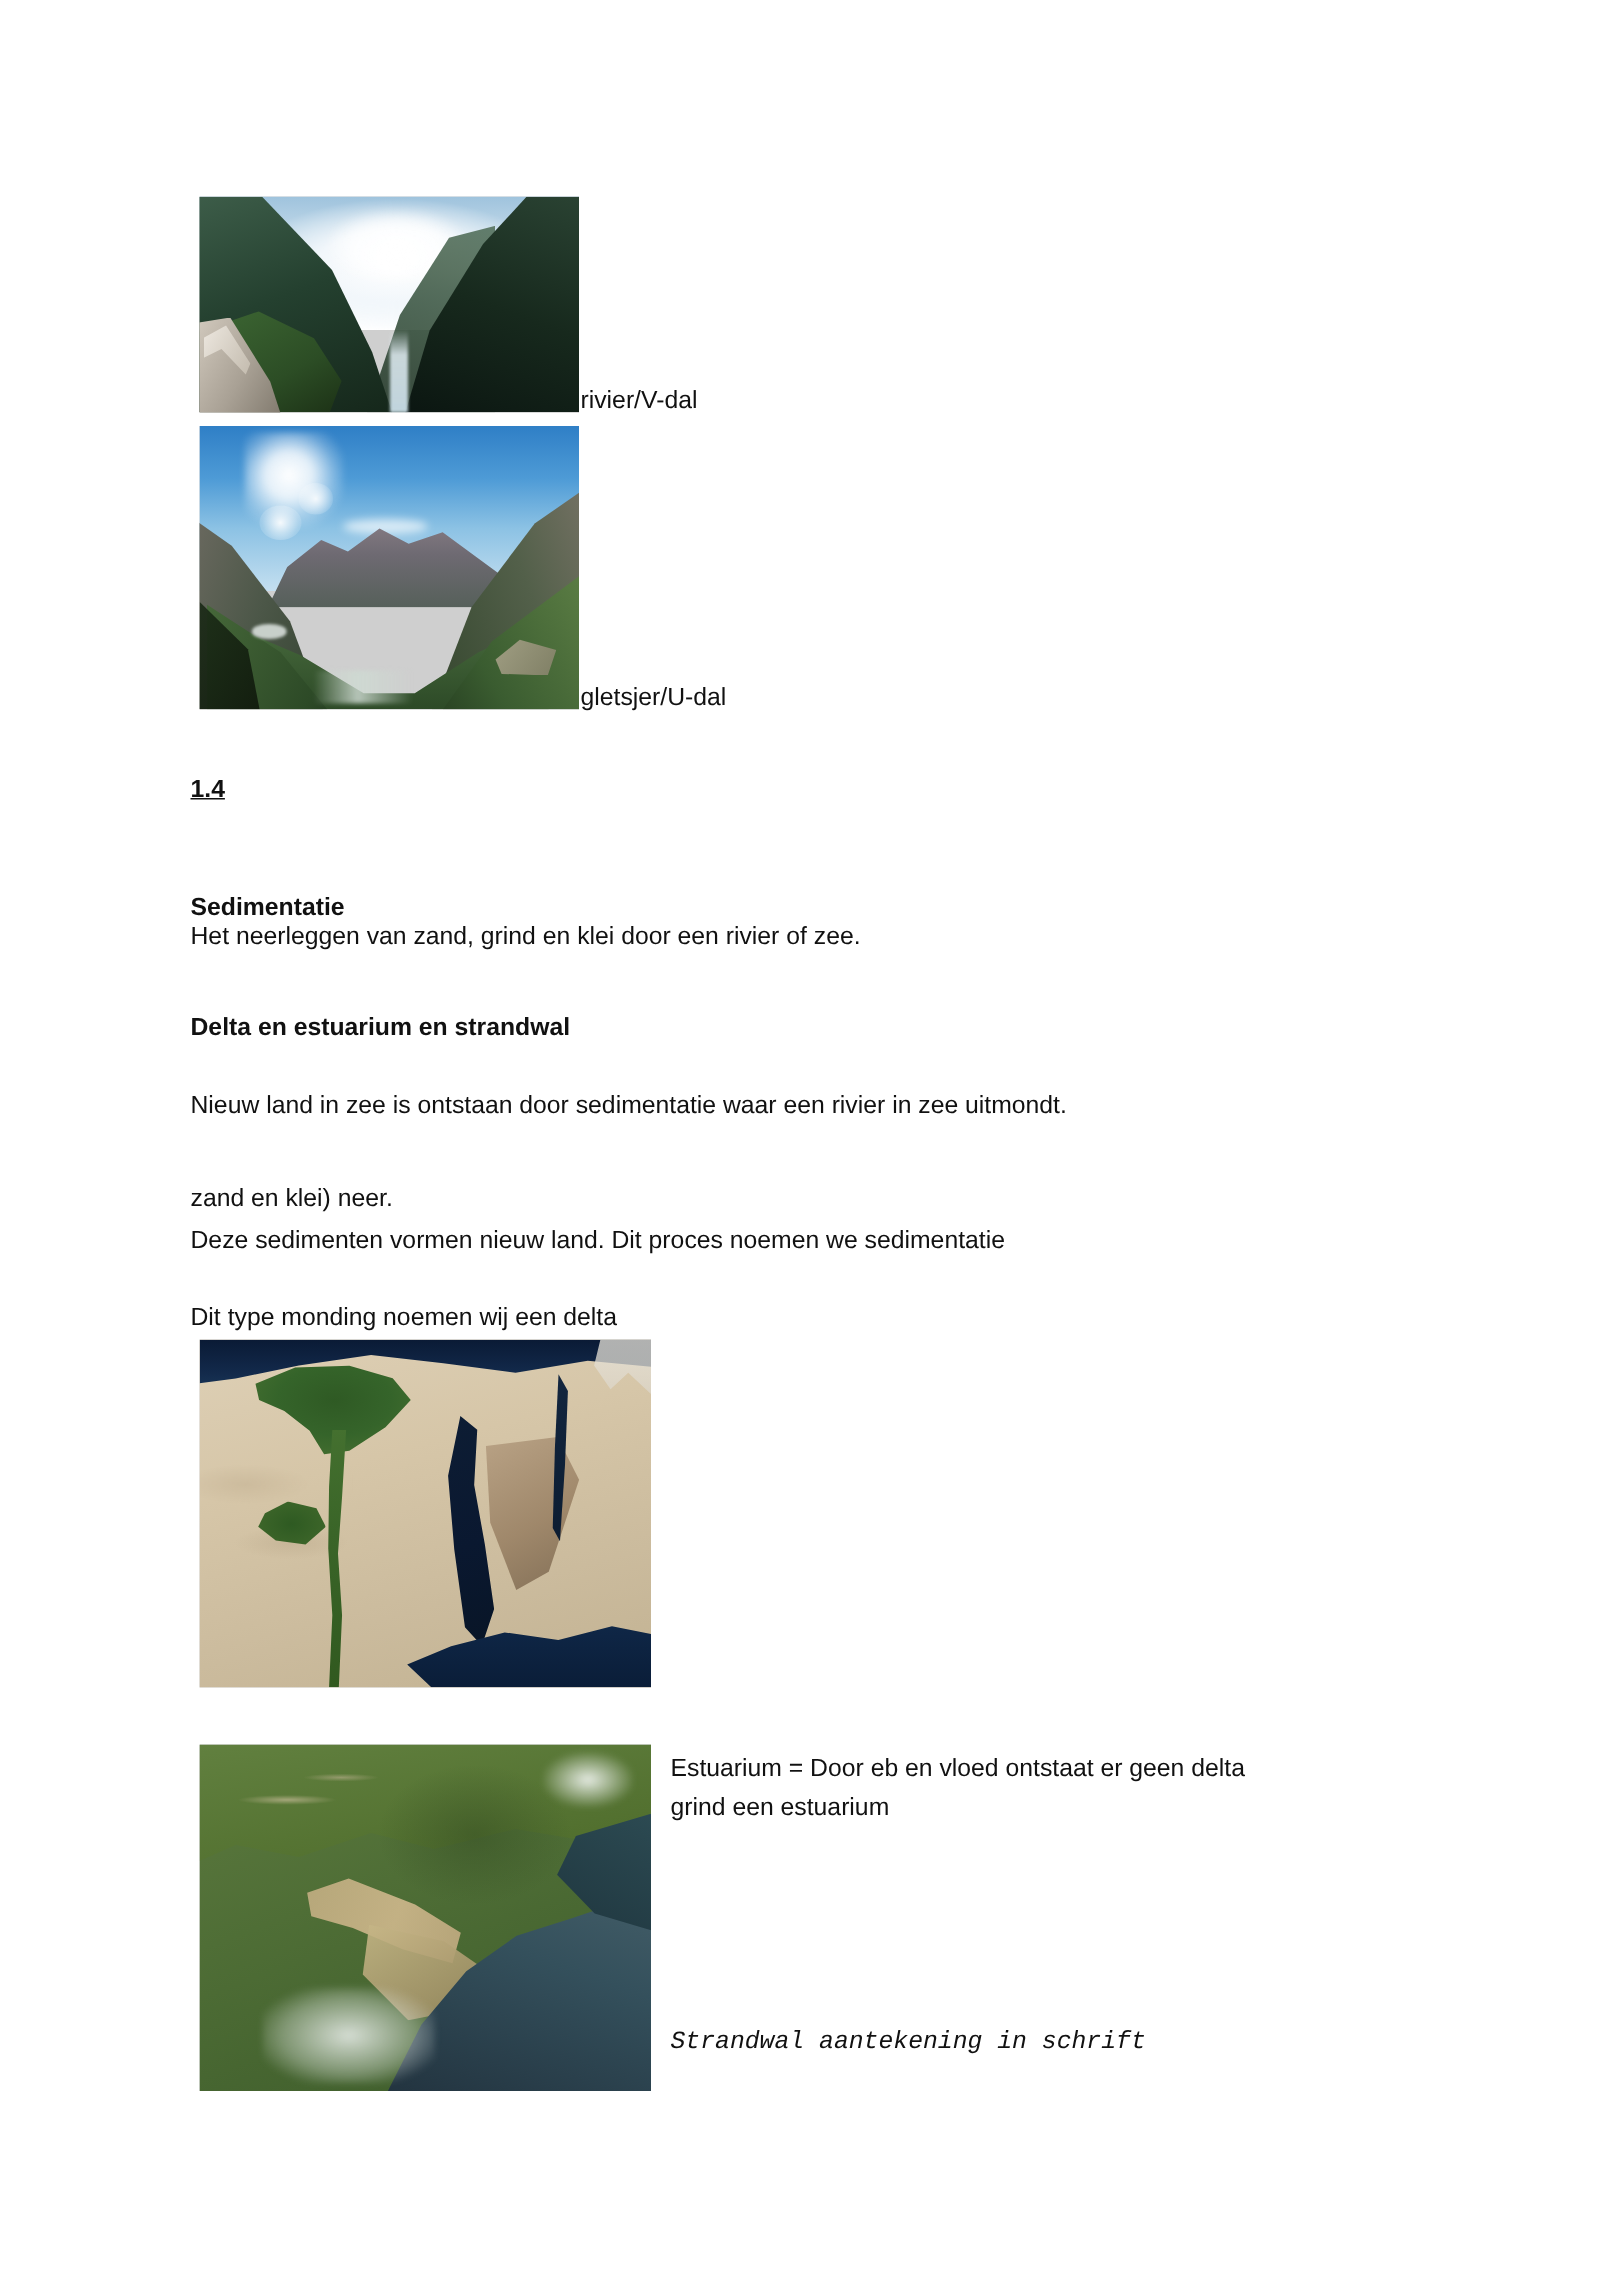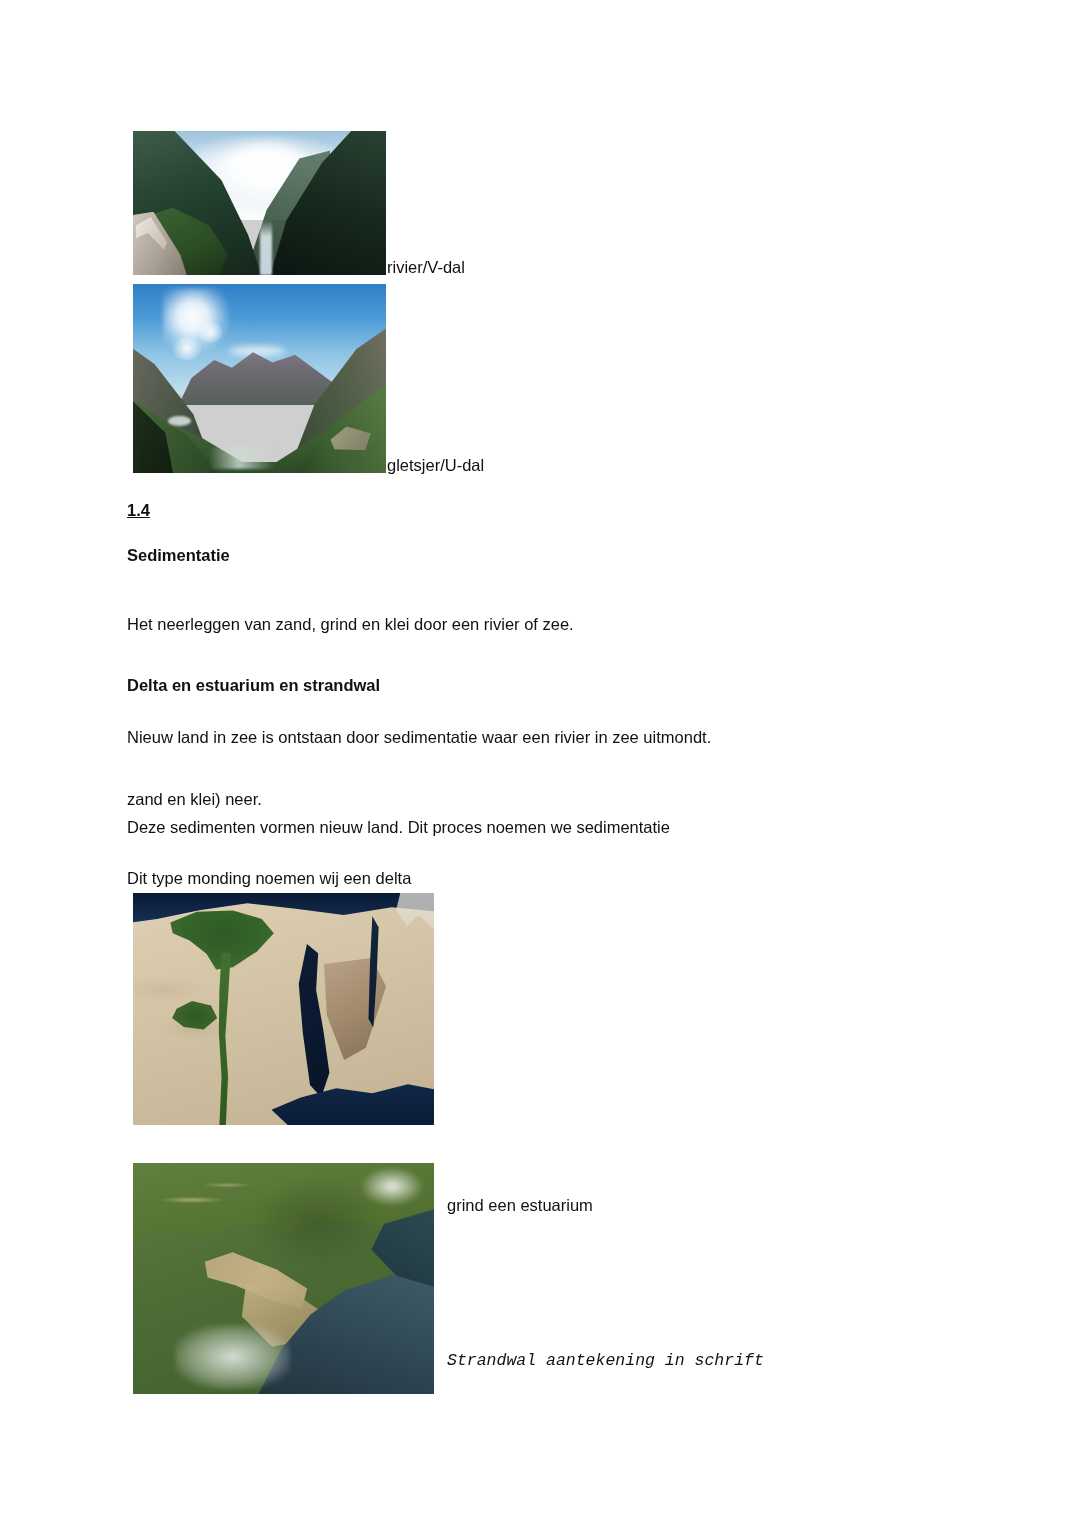--- a/index.html
+++ b/index.html
@@ -333,23 +333,23 @@
       <div class="f2-grassL"></div>
       <div class="f2-grassR"></div>
       <div class="f2-shadow"></div>
       <div class="f2-snow1"></div>
       <div class="f2-scree"></div>
       <div class="f2-stream"></div>
     </div>
   </div>
   <div class="caption" style="left:387px; top:455px;">gletsjer/U-dal</div>
 
-  <div class="txt bold" style="left:127px; top:497px;text-decoration:underline;">1.4</div>
-
-  <div class="txt bold" style="left:127px; top:542px;">Sedimentatie</div>
+  <div class="txt bold" style="left:127px; top:513px;text-decoration:underline;">1.4</div>
+
+  <div class="txt bold" style="left:127px; top:592px;">Sedimentatie</div>
 
   <div class="txt" style="left:127px; top:611px;text-align:right;">Het neerleggen van zand, grind en klei door een rivier of zee.</div>
 
   <div class="txt bold" style="left:127px; top:672px;">Delta en estuarium en strandwal</div>
 
   <div class="txt" style="left:127px; top:709px;margin-top:15px;">Nieuw land in zee is ontstaan door sedimentatie waar een rivier in zee uitmondt.</div>
 
   <div class="txt" style="left:127px; top:786px;">zand en klei) neer.</div>
   <div class="txt" style="left:127px; top:865px;">Dit type monding noemen wij een delta</div>
 
@@ -379,17 +379,18 @@
       <div class="f4-tribs"></div>
       <div class="f4-river"></div>
       <div class="f4-silt"></div>
       <div class="f4-bay"></div>
       <div class="f4-seaDark"></div>
       <div class="f4-cloudband"></div>
       <div class="f4-cloud-tr"></div>
     </div>
   </div>
 
+  <div class="txt" style="left:447px; top:1166px;">Estuarium = Door eb en vloed ontstaat er geen delta</div>
   <div class="txt" style="left:447px; top:1192px;">grind een estuarium</div>
 
   <div class="txt italic" style="left:447px; top:1348px;">Strandwal aantekening in schrift</div>
 
 </div>
 
 </body></html>

